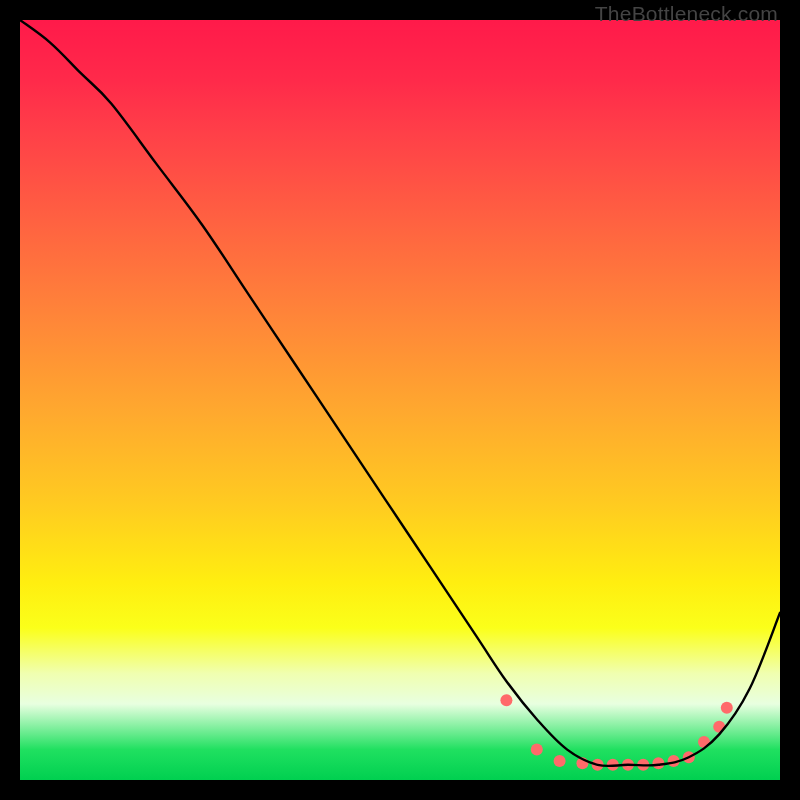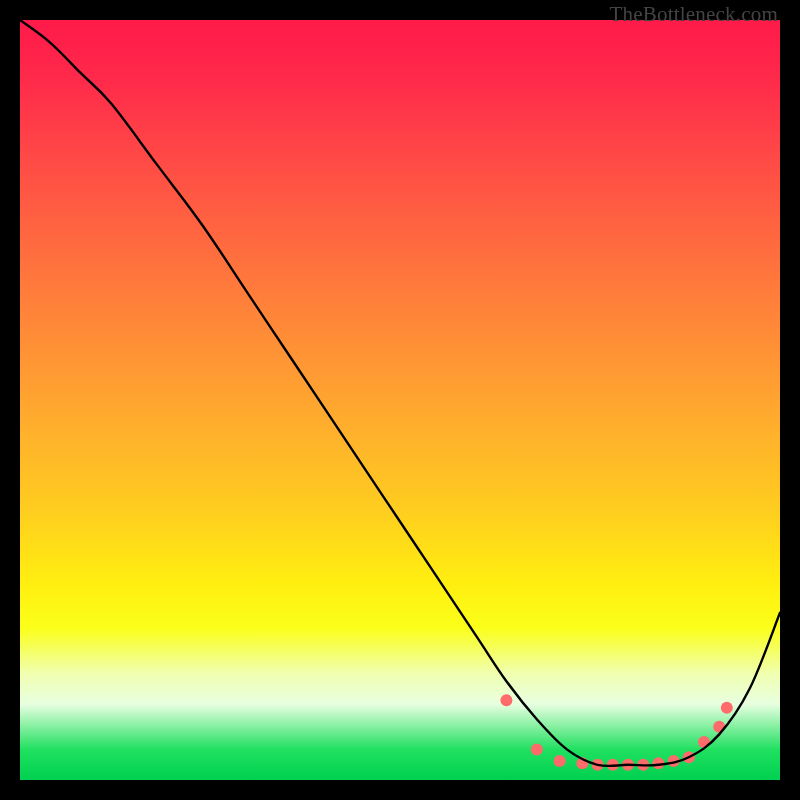--- a/index.html
+++ b/index.html
@@ -35,21 +35,20 @@
   }
   .watermark {
     position: absolute;
     top: 2px;
     right: 22px;
     color: #444;
     font-size: 21px;
     font-weight: normal;
     letter-spacing: 0.2px;
     z-index: 5;
-    font-family: Liberation Serif, serif;
   }
   svg.overlay {
     position: absolute;
     left: 20px;
     top: 20px;
     width: 760px;
     height: 760px;
     z-index: 3;
   }
 </style>

